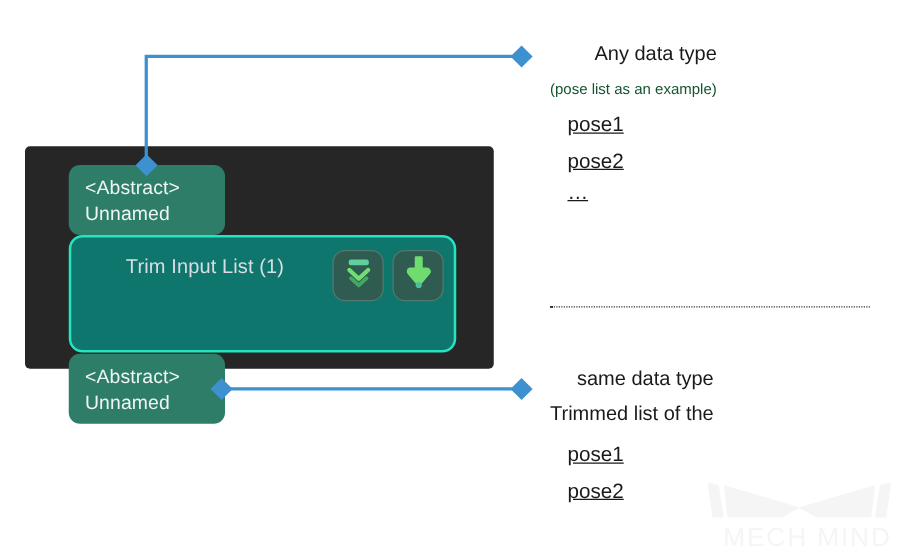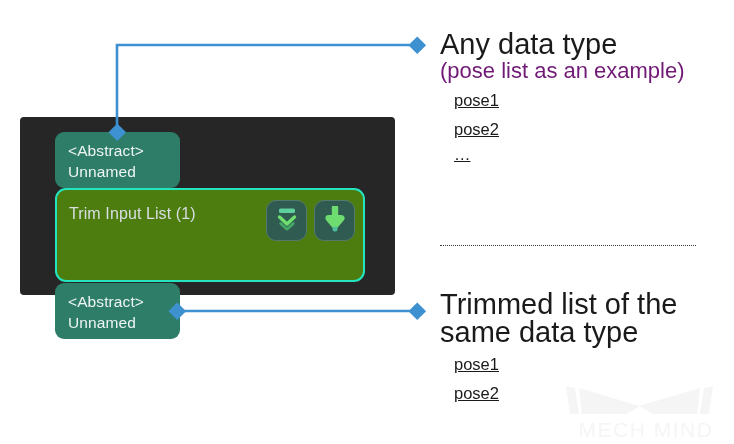--- a/index.html
+++ b/index.html
@@ -67,26 +67,27 @@
   .port-line { display: block; white-space: nowrap; }
 
   
   #inner-panel {
     position: absolute;
     left: 35px;
     top: 71px;
     width: 310px;
     height: 94px;
     box-sizing: border-box;
-    background: #4d7c0f;
+    background: #0f766e;
     border: 2.5px solid #24e5bf;
     border-radius: 11px;
     display: flex;
     align-items: flex-start;
     padding: 10px 8px 0 12px;
+    text-align: center;
   }
 
   #panel-title {
     color: #d9dee4;
     font-size: 16px;
     line-height: 28px;
     white-space: nowrap;
     flex: 1 1 auto;
     letter-spacing: .1px;
   }
@@ -107,29 +108,30 @@
 
   
   .annot {
     position: absolute;
     left: 440px;
   }
   #annot-top    { top: 30px;  }
   #annot-bottom { top: 290px; }
 
   .annot-title {
-    font-size: 29px;
+    font-size: 16px;
     line-height: 28px;
     color: #1a1a1a;
     letter-spacing: 0;
+    text-align: right;
   }
   .annot-sub {
-    font-size: 22px;
+    font-size: 12px;
     line-height: 22px;
-    color: #701a75;
+    color: #14532d;
     margin-top: 2px;
   }
   .annot-list {
     margin: 4px 0 0 14px;
     padding: 0;
     list-style: none;
     text-decoration: underline;
   }
   .annot-list li {
     font-size: 16.5px;
@@ -205,22 +207,22 @@
   <ul class="annot-list">
     <li>pose1</li>
     <li>pose2</li>
     <li style="line-height:20px">…</li>
   </ul>
 </div>
 
 <div id="divider"></div>
 
 <div class="annot" id="annot-bottom">
+  <div class="annot-title">same data type</div>
   <div class="annot-title">Trimmed list of the</div>
-  <div class="annot-title">same data type</div>
   <ul class="annot-list">
     <li>pose1</li>
     <li>pose2</li>
   </ul>
 </div>
 
 <svg id="watermark" viewBox="0 0 168 58">
   <g fill="#f5f5f5">
     <polygon points="4,2 13,4 17,30 8,30"></polygon>
     <polygon points="17,4 78,22 64,30 20,30"></polygon>

